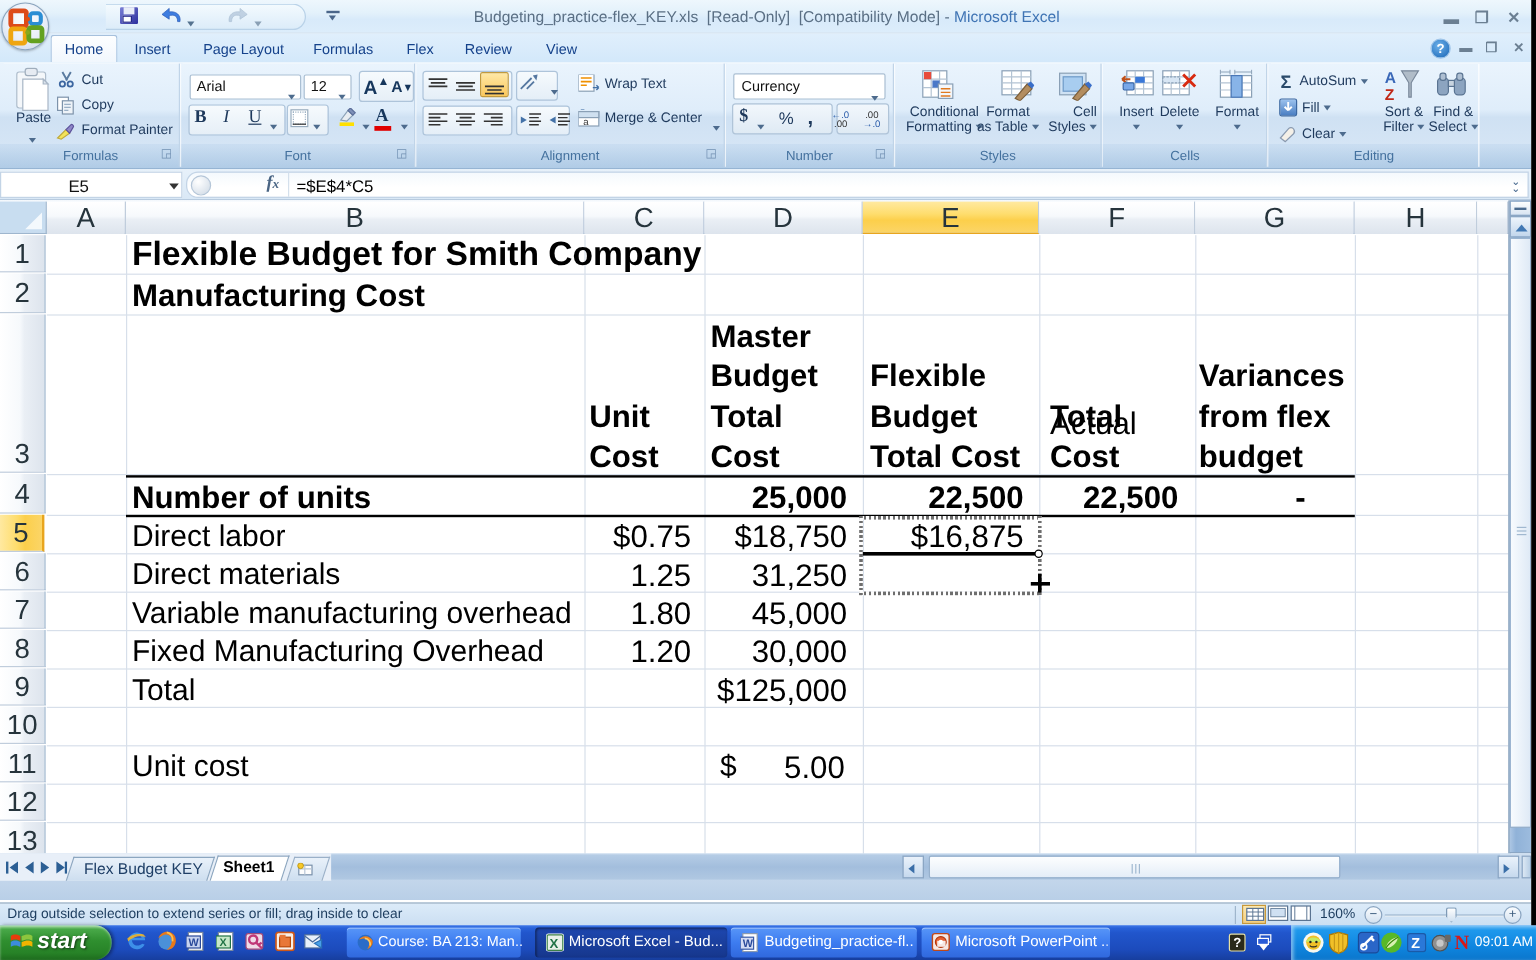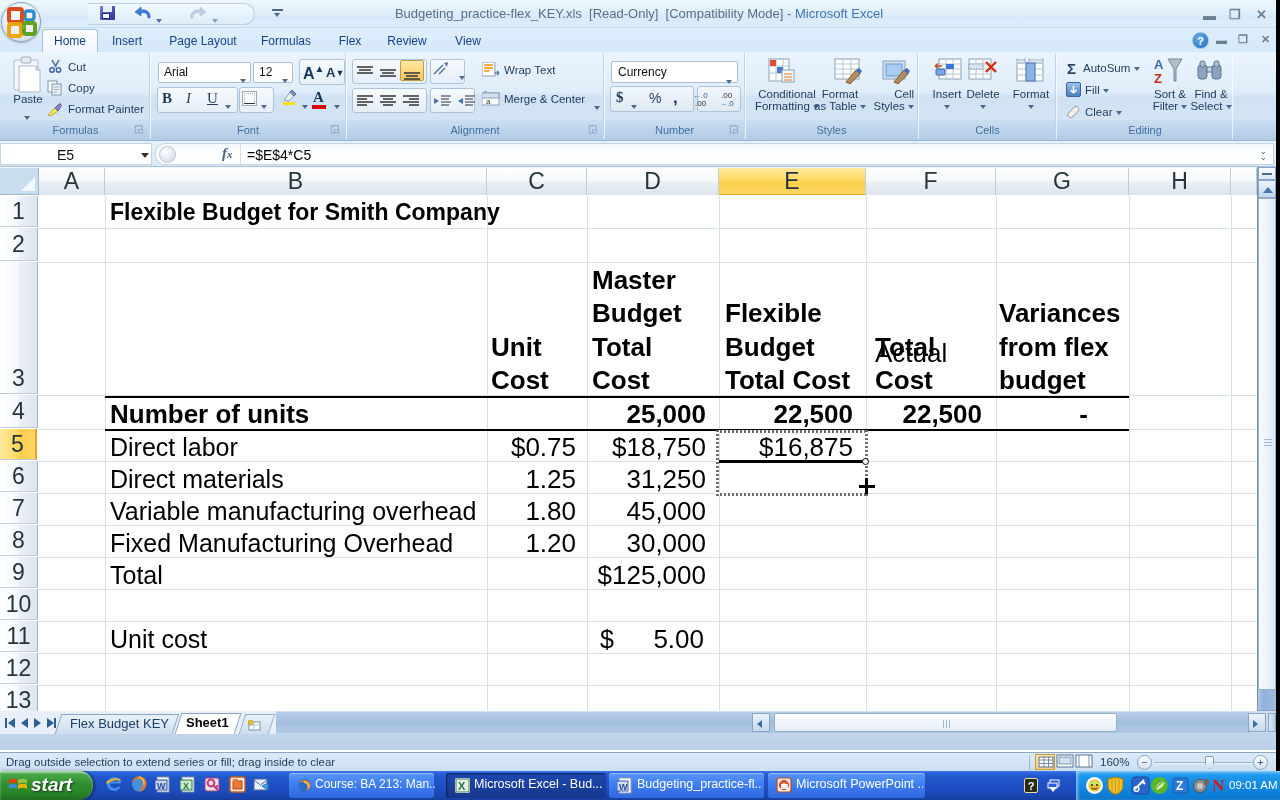--- a/index.html
+++ b/index.html
@@ -413,21 +413,22 @@
   <div class="rowhdr" style="top:262px;height:31px;line-height:30px;background:linear-gradient(90deg,#ffe9a0 0%,#fedd6d 40%,#fccf4b 60%,#fbd567 100%);border-right:2px solid #e8a51e;width:37px;">5</div>
   <div class="rowhdr" style="top:294px;height:31px;line-height:30px;border-right:1px solid #9eb6ce;">6</div>
   <div class="rowhdr" style="top:326px;height:31px;line-height:30px;border-right:1px solid #9eb6ce;">7</div>
   <div class="rowhdr" style="top:358px;height:31px;line-height:30px;border-right:1px solid #9eb6ce;">8</div>
   <div class="rowhdr" style="top:390px;height:31px;line-height:30px;border-right:1px solid #9eb6ce;">9</div>
   <div class="rowhdr" style="top:422px;height:31px;line-height:30px;border-right:1px solid #9eb6ce;">10</div>
   <div class="rowhdr" style="top:454px;height:31px;line-height:30px;border-right:1px solid #9eb6ce;">11</div>
   <div class="rowhdr" style="top:486px;height:31px;line-height:30px;border-right:1px solid #9eb6ce;">12</div>
   <div class="rowhdr" style="top:518px;height:31px;line-height:30px;border-right:1px solid #9eb6ce;">13</div>
   <div class="rowhdr" style="top:550px;height:11px;line-height:10px;border-right:1px solid #9eb6ce;"></div>
-  <div class="cell" style="left:110px;top:29px;height:32px;line-height:32px;font-weight:bold;font-size:23px;">Flexible Budget for Smith Company</div>
+  <div class="cell" style="left:110px;top:29px;height:32px;line-height:32px;font-weight:bold;font-size:28px;">Flexible Budget for Smith Company</div>
+  <div class="cell" style="left:110px;top:63px;height:32px;line-height:32px;font-weight:bold;font-size:26px;">Manufacturing Cost</div>
   <div class="cell" style="left:491px;top:164px;height:32px;line-height:32px;font-weight:bold;font-size:26px;">Unit</div>
   <div class="cell" style="left:491px;top:197px;height:32px;line-height:32px;font-weight:bold;font-size:26px;">Cost</div>
   <div class="cell" style="left:592px;top:97px;height:32px;line-height:32px;font-weight:bold;font-size:26px;">Master</div>
   <div class="cell" style="left:592px;top:130px;height:32px;line-height:32px;font-weight:bold;font-size:26px;">Budget</div>
   <div class="cell" style="left:592px;top:164px;height:32px;line-height:32px;font-weight:bold;font-size:26px;">Total</div>
   <div class="cell" style="left:592px;top:197px;height:32px;line-height:32px;font-weight:bold;font-size:26px;">Cost</div>
   <div class="cell" style="left:725px;top:130px;height:32px;line-height:32px;font-weight:bold;font-size:26px;">Flexible</div>
   <div class="cell" style="left:725px;top:164px;height:32px;line-height:32px;font-weight:bold;font-size:26px;">Budget</div>
   <div class="cell" style="left:725px;top:197px;height:32px;line-height:32px;font-weight:bold;font-size:26px;">Total Cost</div>
   <div class="cell" style="left:875px;top:130px;height:32px;line-height:32px;font-weight:normal;font-size:26px;margin-top:40px;">Actual</div>

